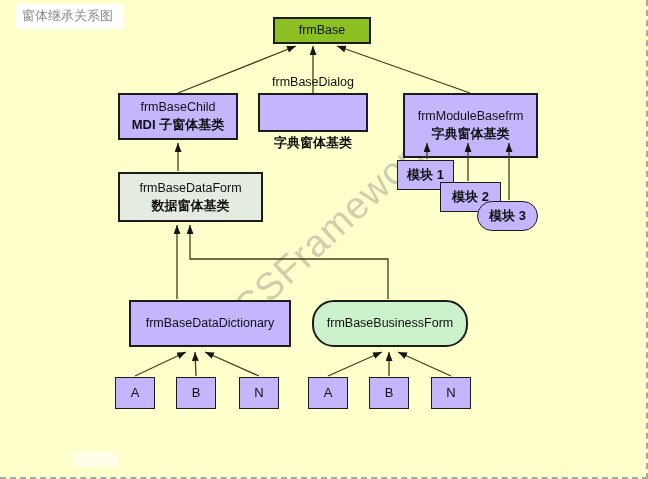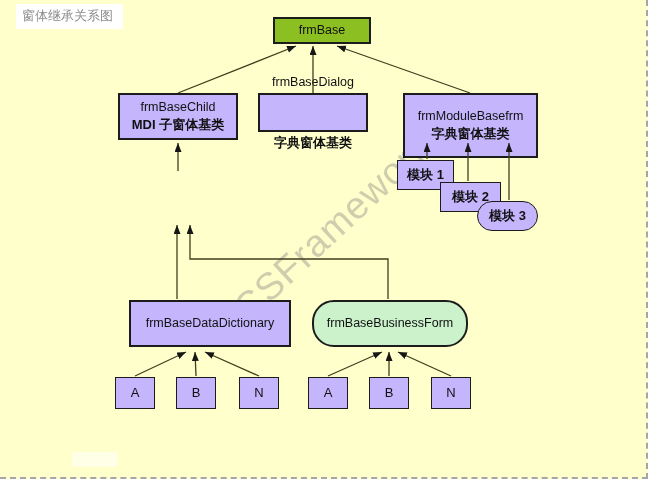--- a/index.html
+++ b/index.html
@@ -77,20 +77,24 @@
   <div class="node" style="left:258px;top:93px;width:110px;height:39px;gap:43px;">
     <span class="en">frmBaseDialog</span>
     <span class="cn">字典窗体基类</span>
   </div>
 
   <div class="node" style="left:403px;top:93px;width:135px;height:65px;">
     <span class="en">frmModuleBasefrm</span>
     <span class="cn">字典窗体基类</span>
   </div>
 
+  <div class="node gray-green" style="left:118px;top:172px;width:145px;height:50px;">
+    <span class="en">frmBaseDataForm</span>
+    <span class="cn">数据窗体基类</span>
+  </div>
 
   <div class="node module m1" style="left:397px;top:160px;width:57px;height:30px;">
     <span class="cn">模块 1</span>
   </div>
   <div class="node module m2" style="left:440px;top:182px;width:61px;height:30px;">
     <span class="cn">模块 2</span>
   </div>
   <div class="node module m3" style="left:477px;top:201px;width:61px;height:30px;">
     <span class="cn">模块 3</span>
   </div>

